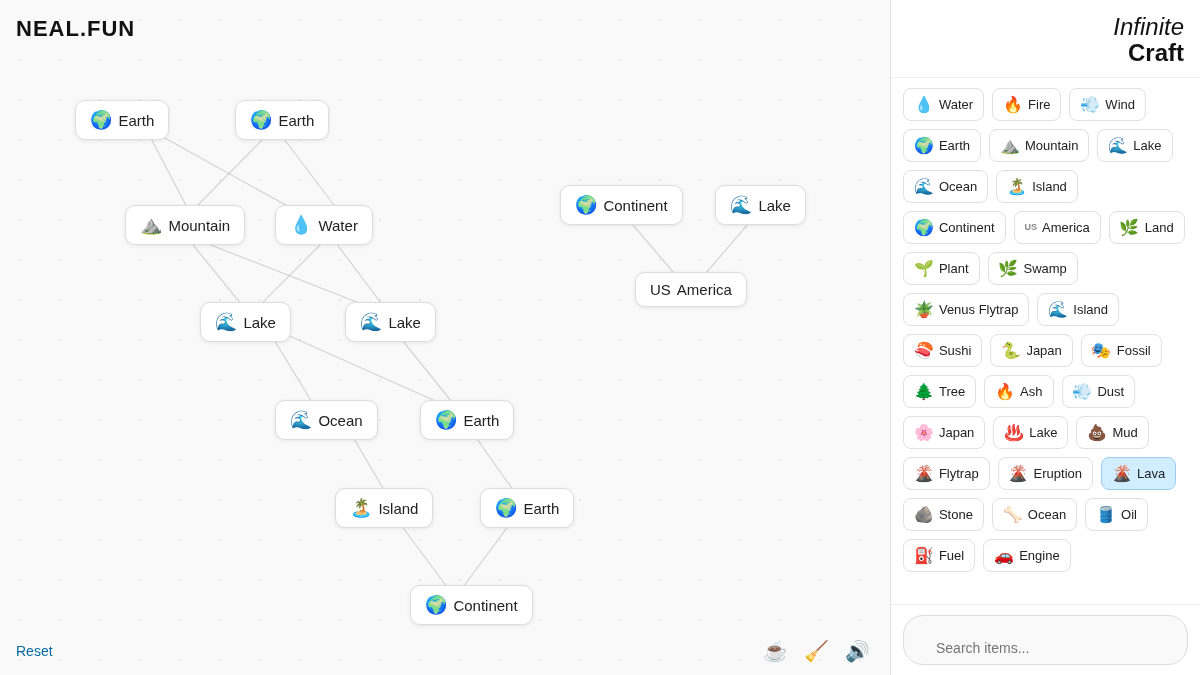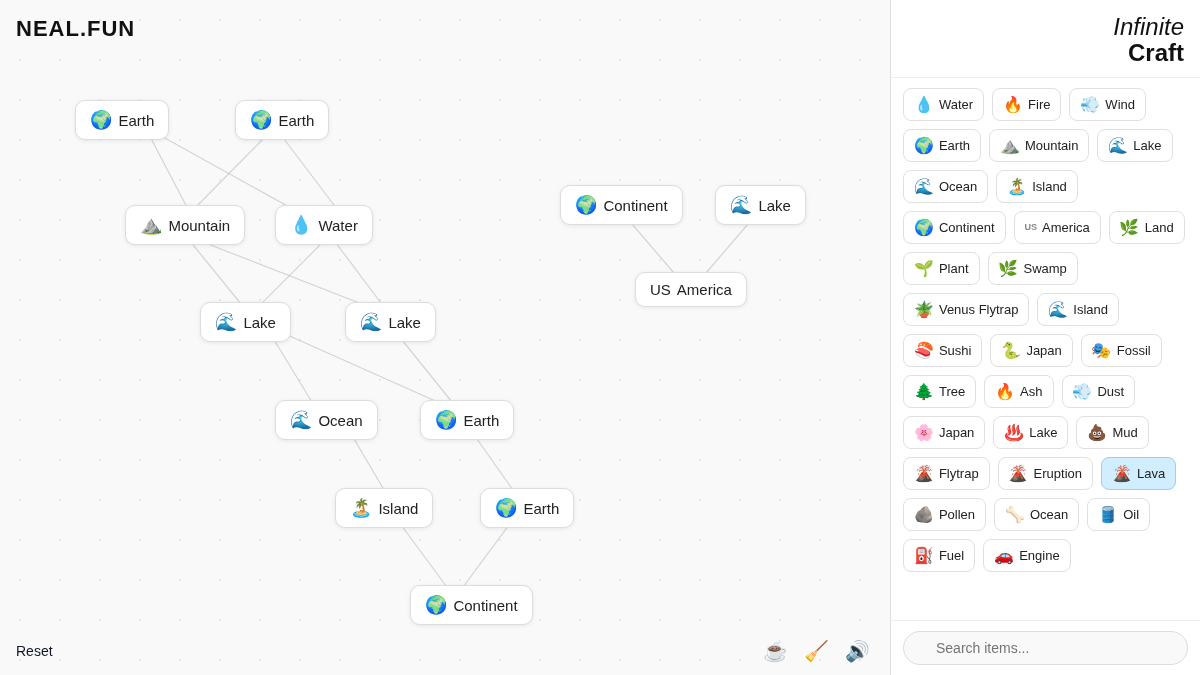--- a/index.html
+++ b/index.html
@@ -42,21 +42,21 @@
       color: #111;
       z-index: 10;
     }
 
     
     #reset-btn {
       position: absolute;
       bottom: 16px;
       left: 16px;
       font-size: 14px;
-      color: #0f172a;
+      color: #0369a1;
       background: none;
       border: none;
       cursor: pointer;
       z-index: 10;
     }
 
     
     #toolbar {
       position: absolute;
       bottom: 12px;
@@ -175,21 +175,21 @@
       text-transform: uppercase;
     }
 
     
     #search-bar {
       padding: 10px 12px;
       border-top: 1px solid #eee;
     }
     #search-input {
       width: 100%;
-      padding: 8px 12px 8px 32px;
+      padding: 24px 12px 8px 32px;
       border: 1.5px solid #ddd;
       border-radius: 20px;
       font-size: 14px;
       outline: none;
       background: #f9f9f9;
       position: relative;
     }
     #search-wrapper {
       position: relative;
     }
@@ -409,21 +409,21 @@
       <div class="sidebar-item">
         <span class="s-emoji">🌋</span>
         <span>Eruption</span>
       </div>
       <div class="sidebar-item active">
         <span class="s-emoji">🌋</span>
         <span>Lava</span>
       </div>
       <div class="sidebar-item">
         <span class="s-emoji">🪨</span>
-        <span>Pollen</span>
+        <span>Stone</span>
       </div>
       <div class="sidebar-item">
         <span class="s-emoji">🦴</span>
         <span>Ocean</span>
       </div>
       <div class="sidebar-item">
         <span class="s-emoji">🛢️</span>
         <span>Oil</span>
       </div>
       <div class="sidebar-item">

